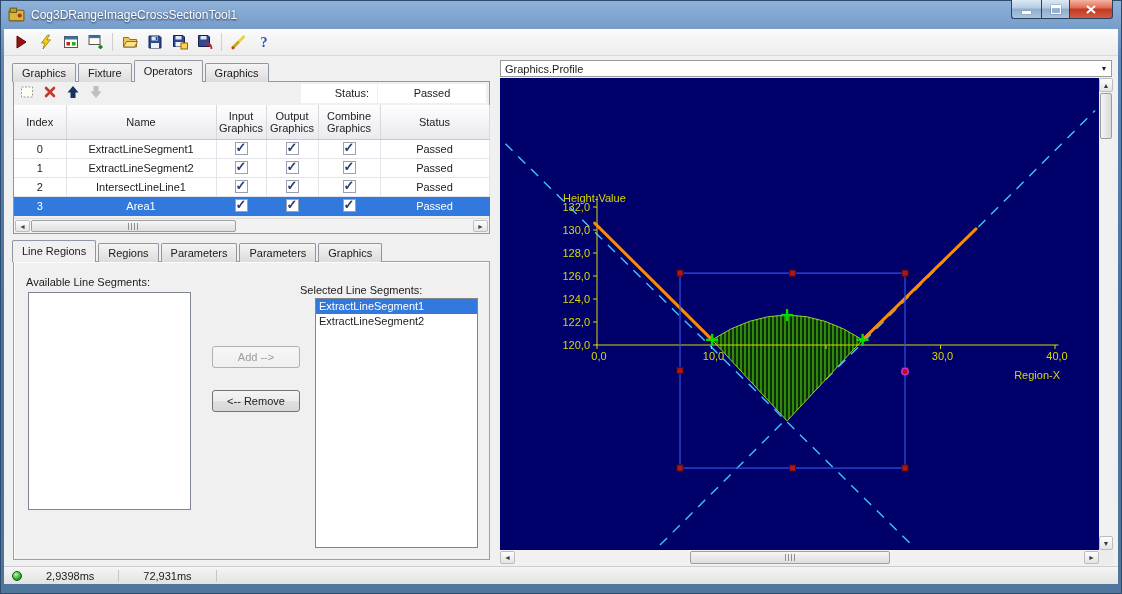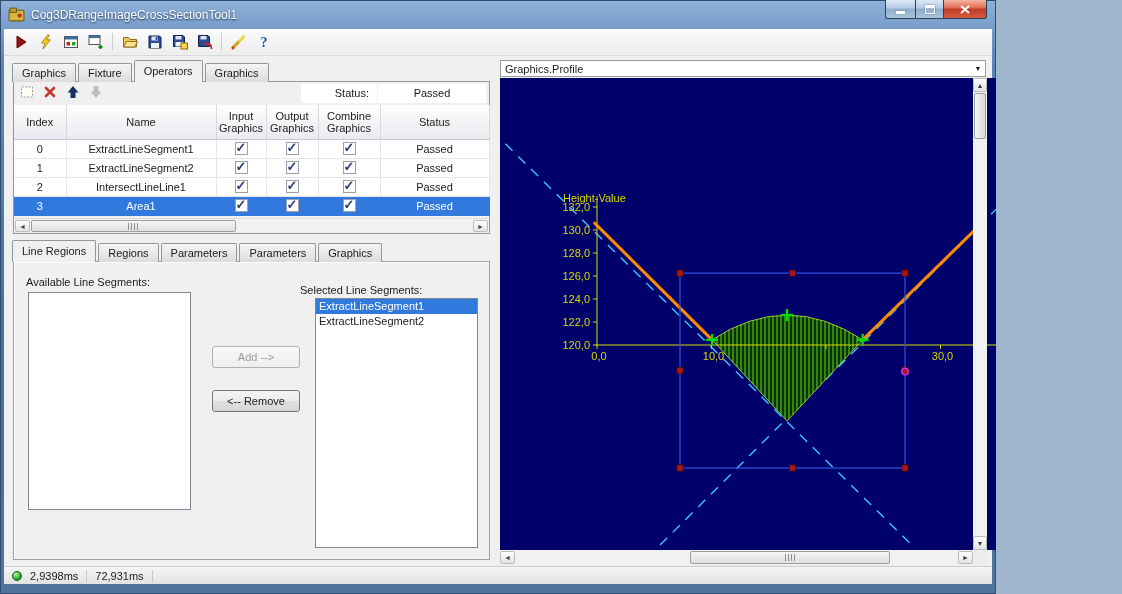--- a/index.html
+++ b/index.html
@@ -1,17 +1,17 @@
 <!DOCTYPE html>
 <html style="--sel: #3179DD;"><head>
 <meta charset="utf-8">
 <style>
   *{box-sizing:border-box;margin:0;padding:0;}
   body{font-family:"Liberation Sans",sans-serif;font-size:11px;color:#1b1b1b;background:#9fb6cc;}
-  .window{position:relative;width:996px;height:594px;overflow:hidden;
+  .window{position:relative;width:1122px;height:594px;overflow:hidden;
     background:linear-gradient(180deg,#8fb2da 0%,#5d85b6 10%,#49719f 55%,#4f759c 100%);
     box-shadow:inset 0 0 0 1px #2d4c70;}
   
   .titlebar{position:absolute;left:4px;top:0;right:4px;height:29px;display:flex;align-items:center;}
   .title-icon{width:17px;height:17px;margin-left:4px;flex:0 0 auto;}
   .title-text{margin-left:6px;color:#fff;font-size:12px;text-shadow:0 1px 2px rgba(10,30,60,.85);white-space:nowrap;}
   .caption-buttons{position:absolute;top:0;right:5px;display:flex;}
   .cap-btn{height:19px;border:1px solid #29415f;border-top:none;display:flex;align-items:center;justify-content:center;
     background:linear-gradient(180deg,#dce9f7 0%,#b4cae3 45%,#8fadcd 50%,#a9c4de 100%);}
   .cap-btn.min{width:30px;border-radius:0 0 0 3px;border-right:none;}
@@ -22,21 +22,21 @@
   .glyph-max{width:10px;height:9px;border:1px solid #fff;border-top:3px solid #fff;box-shadow:0 0 1px #234;}
   
   .client{position:absolute;left:4px;top:29px;right:4px;bottom:10px;background:#f0f0f0;}
   .toolbar{position:absolute;left:0;top:0;right:0;height:27px;background:linear-gradient(#fbfbfb,#ededed);
     border-bottom:1px solid #d9d9d9;display:flex;align-items:center;padding:0 5px;gap:2px;}
   .tb-btn{width:23px;height:22px;display:flex;align-items:center;justify-content:center;border-radius:2px;}
   .tb-btn svg{width:16px;height:16px;}
   .tb-sep{width:1px;height:18px;background:#cfcfcf;margin:0 3px;}
   .content{position:absolute;left:0;top:27px;right:0;bottom:18px;}
   .statusbar{position:absolute;left:0;bottom:0;right:0;height:18px;background:linear-gradient(#f5f5f5,#e2e2e2);
-    border-top:1px solid #cdcdcd;display:flex;align-items:center;gap:8px;padding-left:8px;}
+    border-top:1px solid #cdcdcd;display:flex;align-items:center;gap:24px;padding-left:8px;}
   .sb-sep{width:1px;height:12px;background:#c6c6c6;}
   .led{width:10px;height:10px;border-radius:50%;border:1px solid #0a5c0a;
     background:radial-gradient(circle at 35% 30%,#c0f5ae,#35b335 55%,#0c7a0c);}
   
   .left-pane{position:absolute;left:0;top:0;width:492px;bottom:0;}
   .right-pane{position:absolute;left:492px;top:0;right:0;bottom:0;}
   
   .tabs{position:absolute;display:flex;align-items:flex-end;height:22px;z-index:3;}
   #top-tabs{left:8px;top:4px;}
   #sub-tabs{left:8px;top:184px;}

